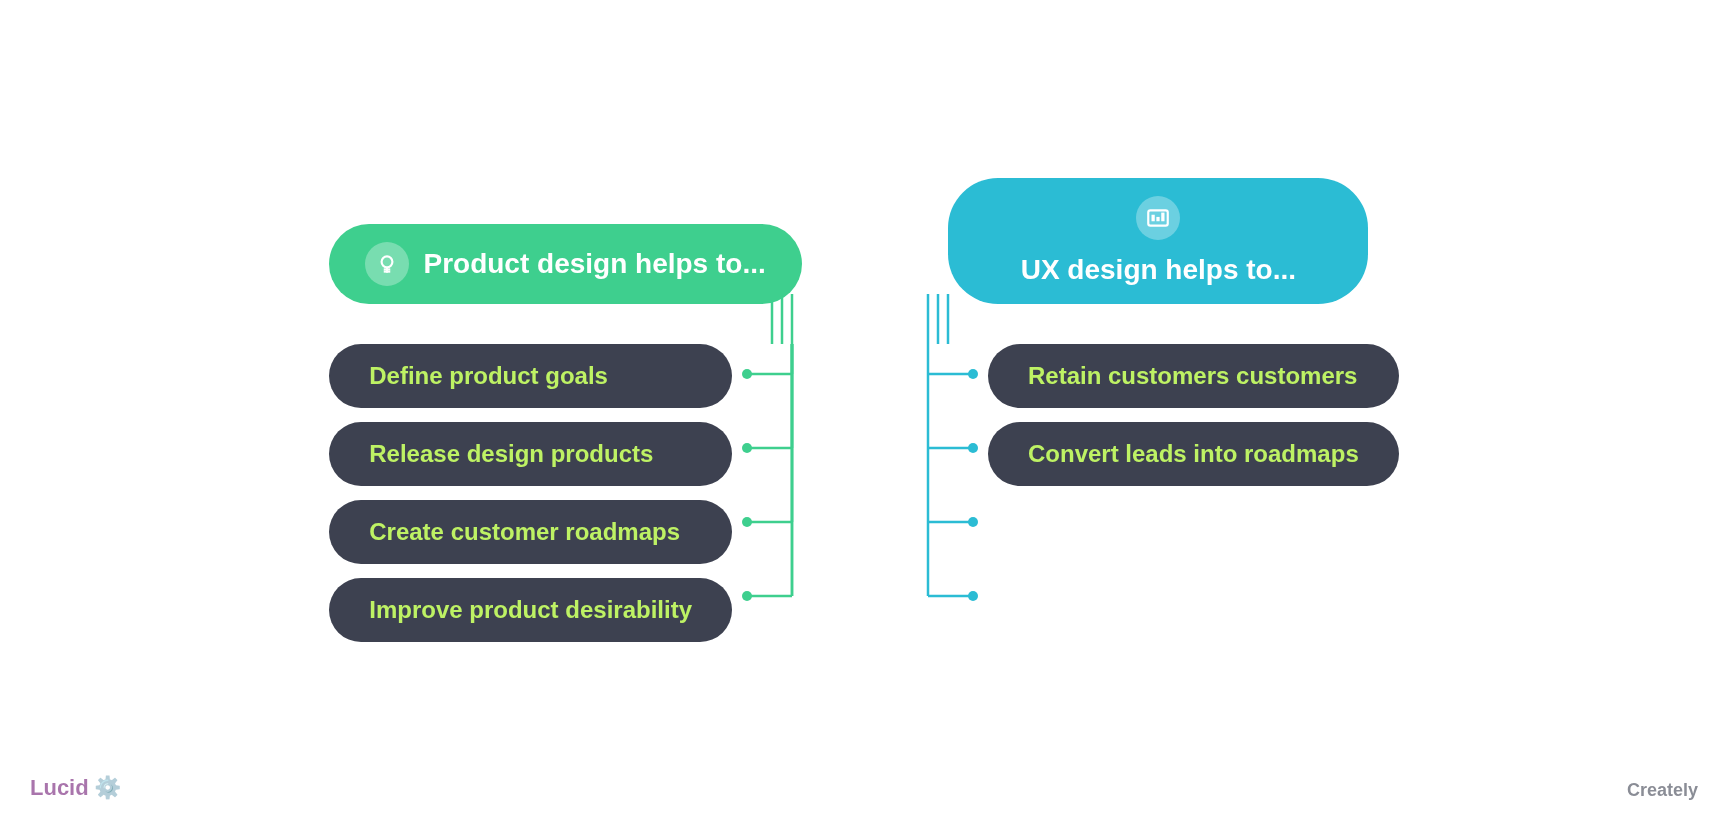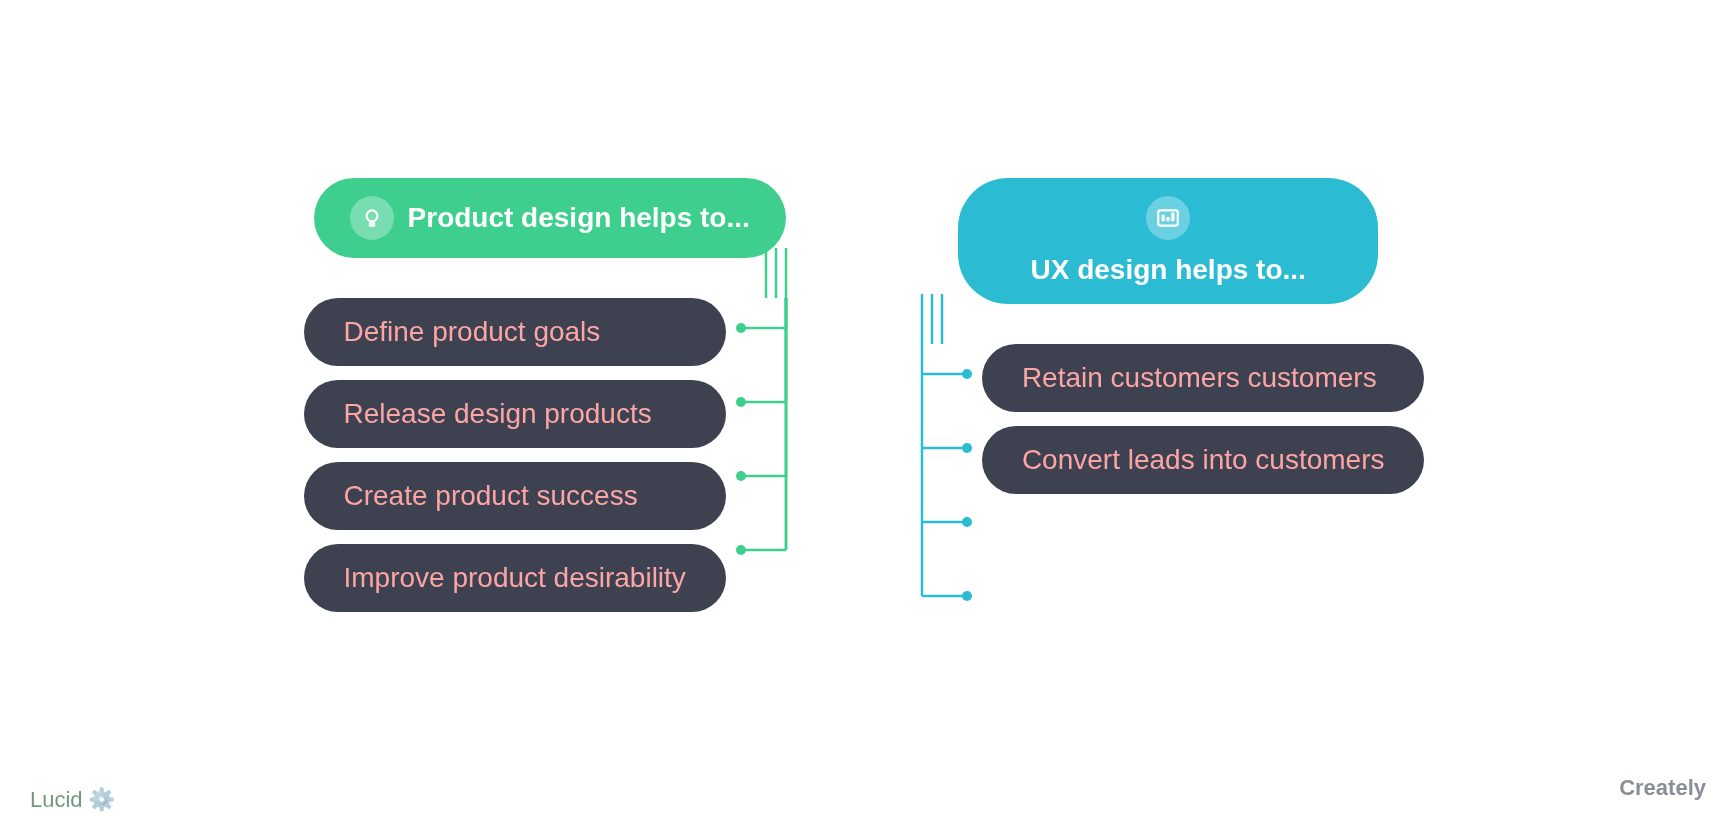--- a/index.html
+++ b/index.html
@@ -10,21 +10,21 @@
       height: 821px;
       overflow: hidden;
       display: flex;
       align-items: center;
       justify-content: center;
     }
 
     .diagram-container {
       display: flex;
       gap: 116px;
-      align-items: flex-start;
+      align-items: flex-end;
       padding-top: 40px;
     }
 
     .branch {
       display: flex;
       flex-direction: column;
       align-items: center;
       position: relative;
     }
 
@@ -61,25 +61,25 @@
     
     .items-list {
       display: flex;
       flex-direction: column;
       gap: 14px;
       margin-top: 30px;
     }
 
     .item-pill {
       background: #3d4150;
-      color: #fca5a5;
+      color: #bef264;
       border-radius: 50px;
       padding: 18px 40px;
-      font-size: 28px;
-      font-weight: 400;
+      font-size: 24px;
+      font-weight: 700;
       white-space: nowrap;
       position: relative;
     }
 
     
     .branch-left {
       display: flex;
       flex-direction: column;
       align-items: center;
     }
@@ -119,32 +119,32 @@
     .right-items-with-lines .items-list {
       order: 2;
     }
 
     .lines-col svg {
       display: block;
     }
 
     .watermark-left {
       position: fixed;
-      bottom: 8px;
+      bottom: 20px;
       left: 30px;
       font-size: 22px;
-      font-weight: 400;
-      color: #14532d;
+      font-weight: 700;
+      color: #701a75;
       opacity: 0.6;
     }
     .watermark-right {
       position: fixed;
       bottom: 20px;
-      right: 22px;
-      font-size: 22px;
+      right: 30px;
+      font-size: 18px;
       font-weight: 800;
       color: #3d4150;
       opacity: 0.6;
       text-align: right;
     }
   </style>
 </head>
 <body>
 
 <div class="diagram-container">
@@ -159,21 +159,21 @@
           <line x1="9" y1="17" x2="15" y2="17" stroke="white" stroke-width="2"></line>
         </svg>
       </div>
       <span>Product design helps to...</span>
     </div>
 
     <div class="left-items-with-lines">
       <div class="items-list">
         <div class="item-pill">Define product goals</div>
         <div class="item-pill">Release design products</div>
-        <div class="item-pill">Create product success</div>
+        <div class="item-pill">Create customer roadmaps</div>
         <div class="item-pill">Improve product desirability</div>
       </div>
 
       <div class="lines-col" style="width:70px; position:relative; margin-top:30px;">
         <svg width="70" height="340" viewBox="0 0 70 340">
 
           <line x1="60" y1="0" x2="60" y2="30" stroke="#3ecf8e" stroke-width="2.5" fill="none"></line>
           <line x1="60" y1="0" x2="60" y2="104" stroke="#3ecf8e" stroke-width="2.5" fill="none"></line>
           <line x1="60" y1="0" x2="60" y2="178" stroke="#3ecf8e" stroke-width="2.5" fill="none"></line>
           <line x1="60" y1="0" x2="60" y2="252" stroke="#3ecf8e" stroke-width="2.5" fill="none"></line>
@@ -236,21 +236,21 @@
         </svg>
 
         <svg width="70" height="50" viewBox="0 0 70 50" style="position:absolute;top:-50px;left:0;">
           <line x1="10" y1="50" x2="10" y2="0" stroke="#2bbcd4" stroke-width="2.5"></line>
           <line x1="20" y1="50" x2="20" y2="0" stroke="#2bbcd4" stroke-width="2.5"></line>
           <line x1="30" y1="50" x2="30" y2="0" stroke="#2bbcd4" stroke-width="2.5"></line>
         </svg>
       </div>
       <div class="items-list">
         <div class="item-pill">Retain customers customers</div>
-        <div class="item-pill">Convert leads into customers</div>
+        <div class="item-pill">Convert leads into roadmaps</div>
       </div>
     </div>
   </div>
 
 </div>
 
 <div class="watermark-left">
   <span>Lucid</span> ⚙️
 </div>
 <div class="watermark-right">

